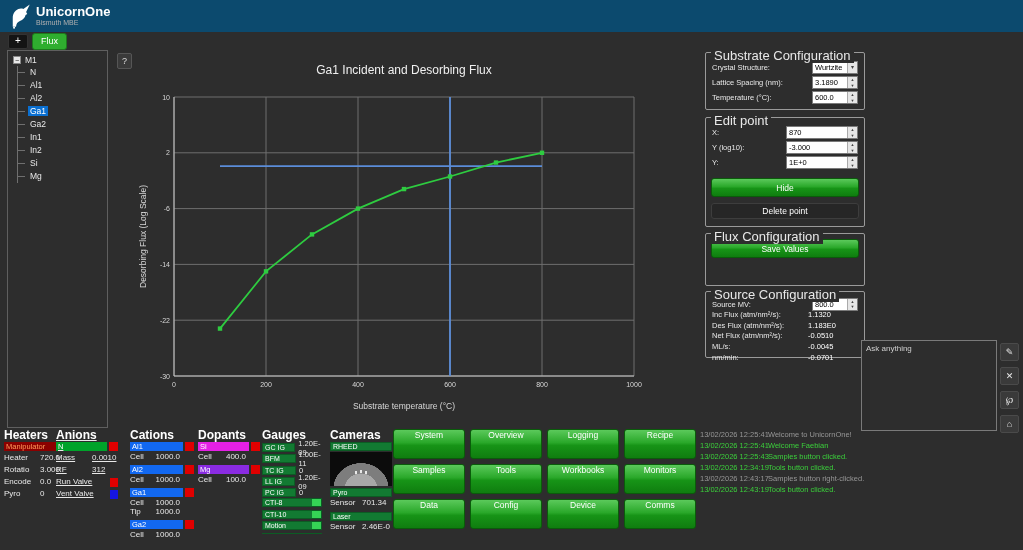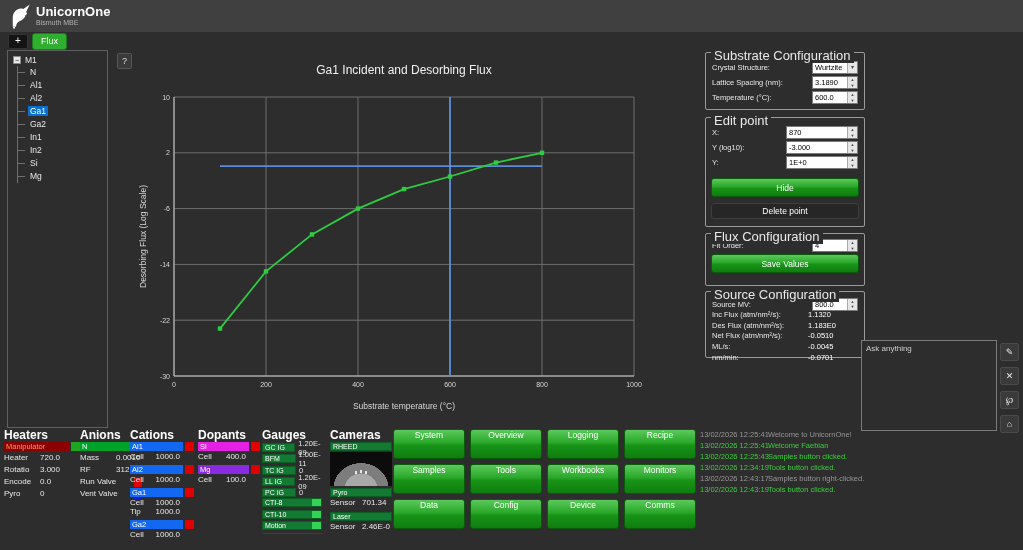--- a/index.html
+++ b/index.html
@@ -1,21 +1,21 @@
 <!DOCTYPE html>
 <html><head>
 <meta charset="utf-8">
 <style>
   * { margin:0; padding:0; box-sizing:border-box; }
   html,body { background:#1a1a1a; }
   body { font-family:"Liberation Sans", sans-serif; }
   .app { position:relative; width:1023px; height:550px; background:#2d2d2d; overflow:hidden; }
 
   
-  .topbar { position:absolute; left:0; top:0; width:1023px; height:32px; background:#404040; }
+  .topbar { position:absolute; left:0; top:0; width:1023px; height:32px; background:#0c4a6e; }
   .logo { position:absolute; left:7px; top:3px; }
   .app-title { position:absolute; left:36px; top:4px; font-size:13px; font-weight:bold; color:#fff; }
   .app-subtitle { position:absolute; left:36px; top:19px; font-size:7px; color:#b0b0b0; }
 
   
   .addtab { position:absolute; left:8px; top:34px; width:20px; height:15px; background:#141414; border:1px solid #333;
             color:#fff; font-size:10px; line-height:12px; text-align:center; border-radius:2px; }
   .fluxtab { position:absolute; left:32px; top:33px; height:17px; padding:0 8px; background:#2fae2f; border:1px solid #1d7a1d;
              border-radius:3px; color:#fff; font-size:9px; line-height:15px; }
 
@@ -255,30 +255,20 @@
             </span>
           </div>
         </div>
       </div>
     <div class="btn-green" style="margin:8px 5px 0 5px;height:19px;line-height:18px;font-size:8.5px;">Hide</div>
     <div class="btn-dark" style="margin:6px 5px 0 5px;height:16px;line-height:15px;font-size:8.5px;">Delete point</div>
   </div>
 
   <div class="gb" style="top:233px;height:53px;">
     <span class="legend">Flux Configuration</span>
-    <div class="row" style="padding-top:8px;">
-      <span class="rowlabel">Fit Order:</span>
-      <div class="ctl w44">
-        <span class="v">4</span>
-        <span class="btns">
-            <i>▲</i>
-            <i>▼</i>
-          </span>
-      </div>
-    </div>
     <div class="btn-green" style="margin:5px 5px 0 5px;height:19px;line-height:18px;font-size:8.5px;">Save Values</div>
   </div>
 
   <div class="gb" style="top:291px;height:67px;">
     <span class="legend">Source Configuration</span>
     <div class="row" style="padding-top:9px;">
       <span class="rowlabel">Source MV:</span>
       <div class="ctl w44">
         <span class="v">800.0</span>
         <span class="btns">
@@ -335,21 +325,21 @@
       </div>
       <div class="srow">
         <span class="sl">Encode</span>
         <span class="sv">0.0</span>
       </div>
       <div class="srow">
         <span class="sl">Pyro</span>
         <span class="sv">0</span>
       </div>
     </div>
-  <div class="bcol" style="left:80px;width:62px;" id="anions-col">
+  <div class="bcol" style="left:56px;width:62px;text-decoration:underline;" id="anions-col">
       <div class="bhdr">Anions</div>
       <div class="devrow">
         <div class="devbar" style="background: rgb(0, 163, 42); color: rgb(255, 255, 255);">N</div>
         <div class="indic" style="background: rgb(224, 0, 0);"></div>
       </div>
       <div class="srow">
         <span class="sl">Mass</span>
         <span class="sv">0.0010</span>
       </div>
       <div class="srow">

